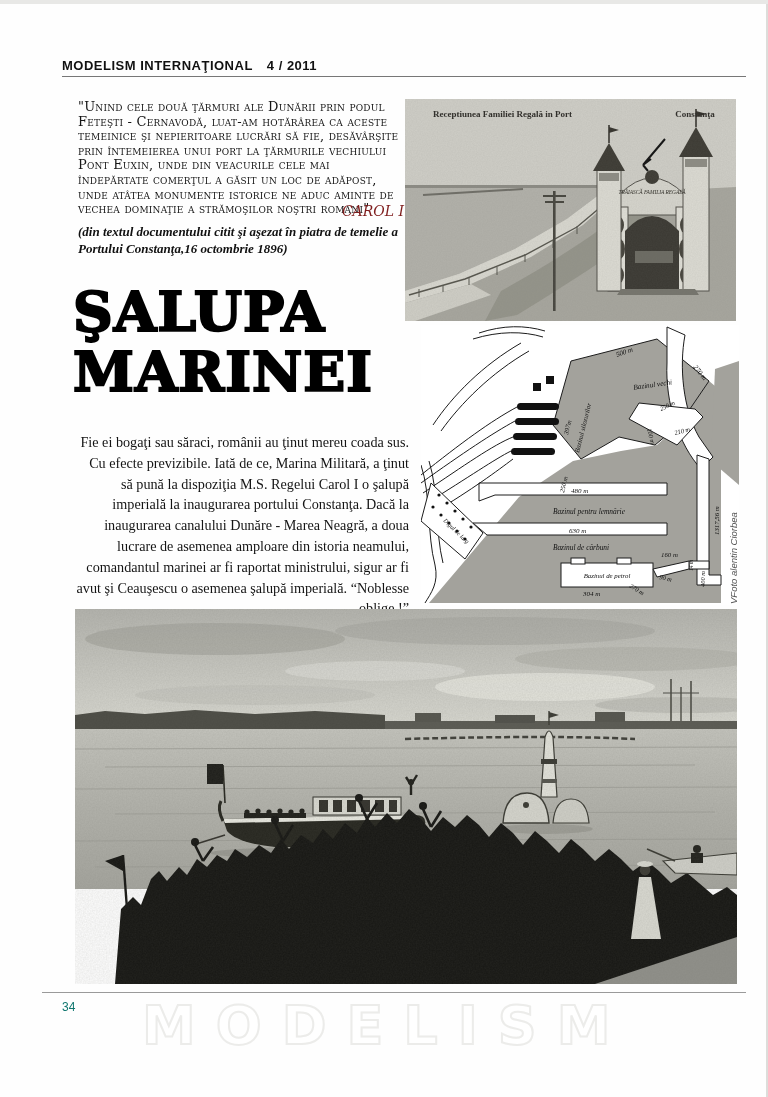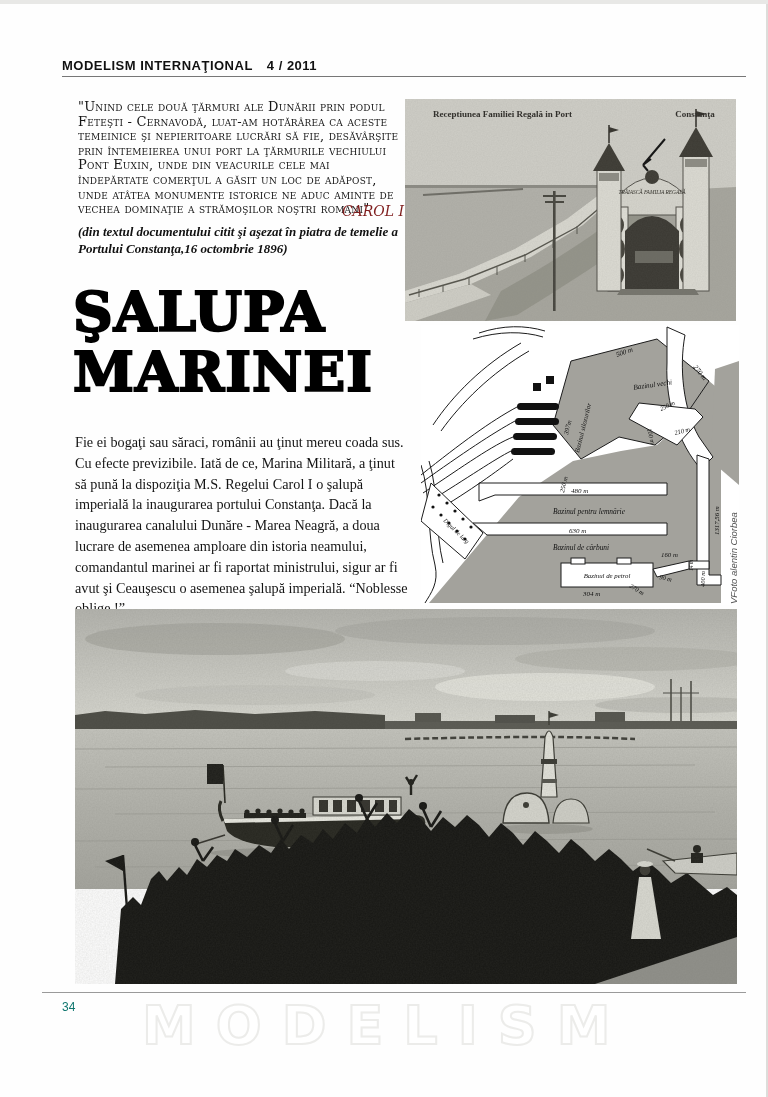--- a/index.html
+++ b/index.html
@@ -27,21 +27,21 @@
   
   .art-title{position:absolute;left:73px;top:278px;width:350px;
     font-family:"DejaVu Serif",serif;font-weight:bold;font-size:55px;line-height:60px;
     letter-spacing:1px;color:#000;-webkit-text-stroke:2.2px #000;}
   .byline{position:absolute;left:75px;top:402px;width:326px;text-align:right;
     font-family:"Liberation Serif",serif;font-style:italic;font-weight:bold;font-size:14px;color:#111;}
   .byline .pen{display:inline-block;vertical-align:-1px;margin-right:6px;}
   
   .body-text{position:absolute;left:75px;top:428px;width:334px;
     font-family:"Liberation Serif",serif;font-size:14.2px;line-height:20.8px;color:#141414;}
-  .body-text p{margin:0;}
+  .body-text p{margin:0;text-align:right;}
   
   .postcard{position:absolute;left:405px;top:95px;width:331px;height:222px;}
   .portmap{position:absolute;left:421px;top:321px;width:318px;height:280px;background:#fff;}
   .photo-credit{position:absolute;left:728px;top:600px;width:130px;
     transform:rotate(-90deg);transform-origin:0 0;
     font-family:"Liberation Sans",sans-serif;font-style:italic;font-size:9.5px;color:#555;}
   
   .big-photo{position:absolute;left:75px;top:605px;width:662px;height:375px;}
   
   .footer-rule{position:absolute;left:42px;top:988px;width:704px;height:1px;background:#9a9a9a;}

